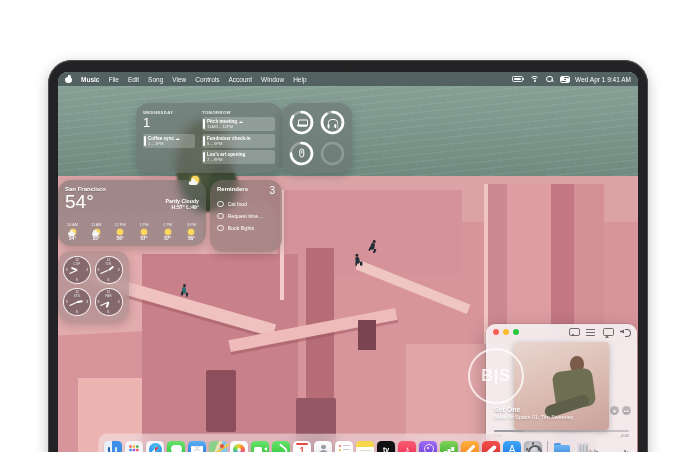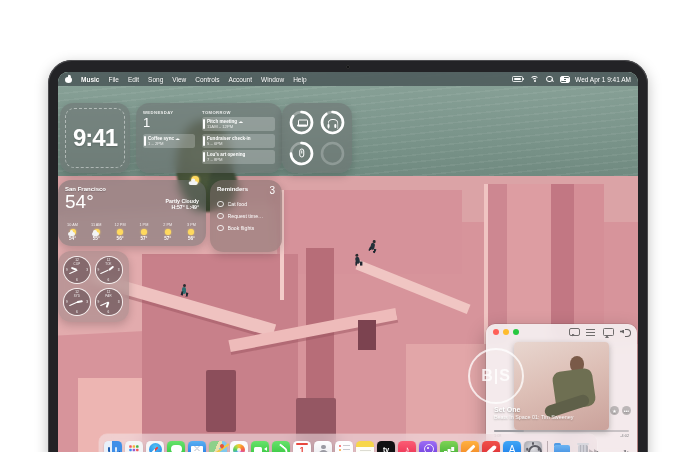--- a/index.html
+++ b/index.html
@@ -342,23 +342,20 @@
             <span class="a1"></span>
             <span class="a2"></span>
             <span class="a3"></span>
           </div>
         <div class="ic-search"></div>
         <div class="ic-cc"></div>
         <span class="mb-time">Wed Apr 1  9:41 AM</span>
       </div>
     </div>
 
-    <div class="widget w-clock">
-      <span class="time">9:41</span>
-    </div>
 
     <div class="widget w-cal">
       <div class="cal-col today">
         <div class="cal-label">WEDNESDAY</div>
         <div class="cal-date">1</div>
         <div class="cal-ev">
           <div class="t"><span>Coffee sync</span> <span class="cal-cloud">☁</span></div>
           <div class="tm">1 – 2PM</div>
         </div>
       </div>

